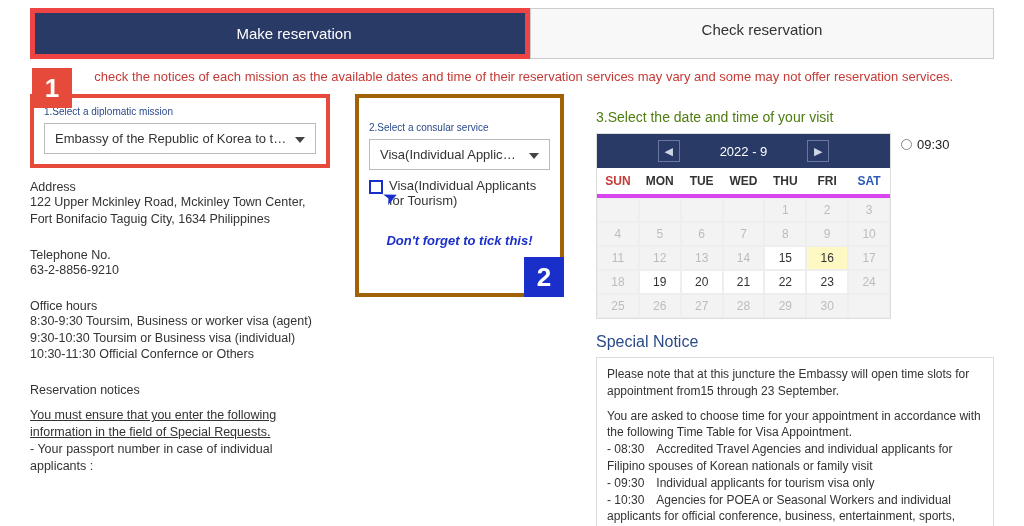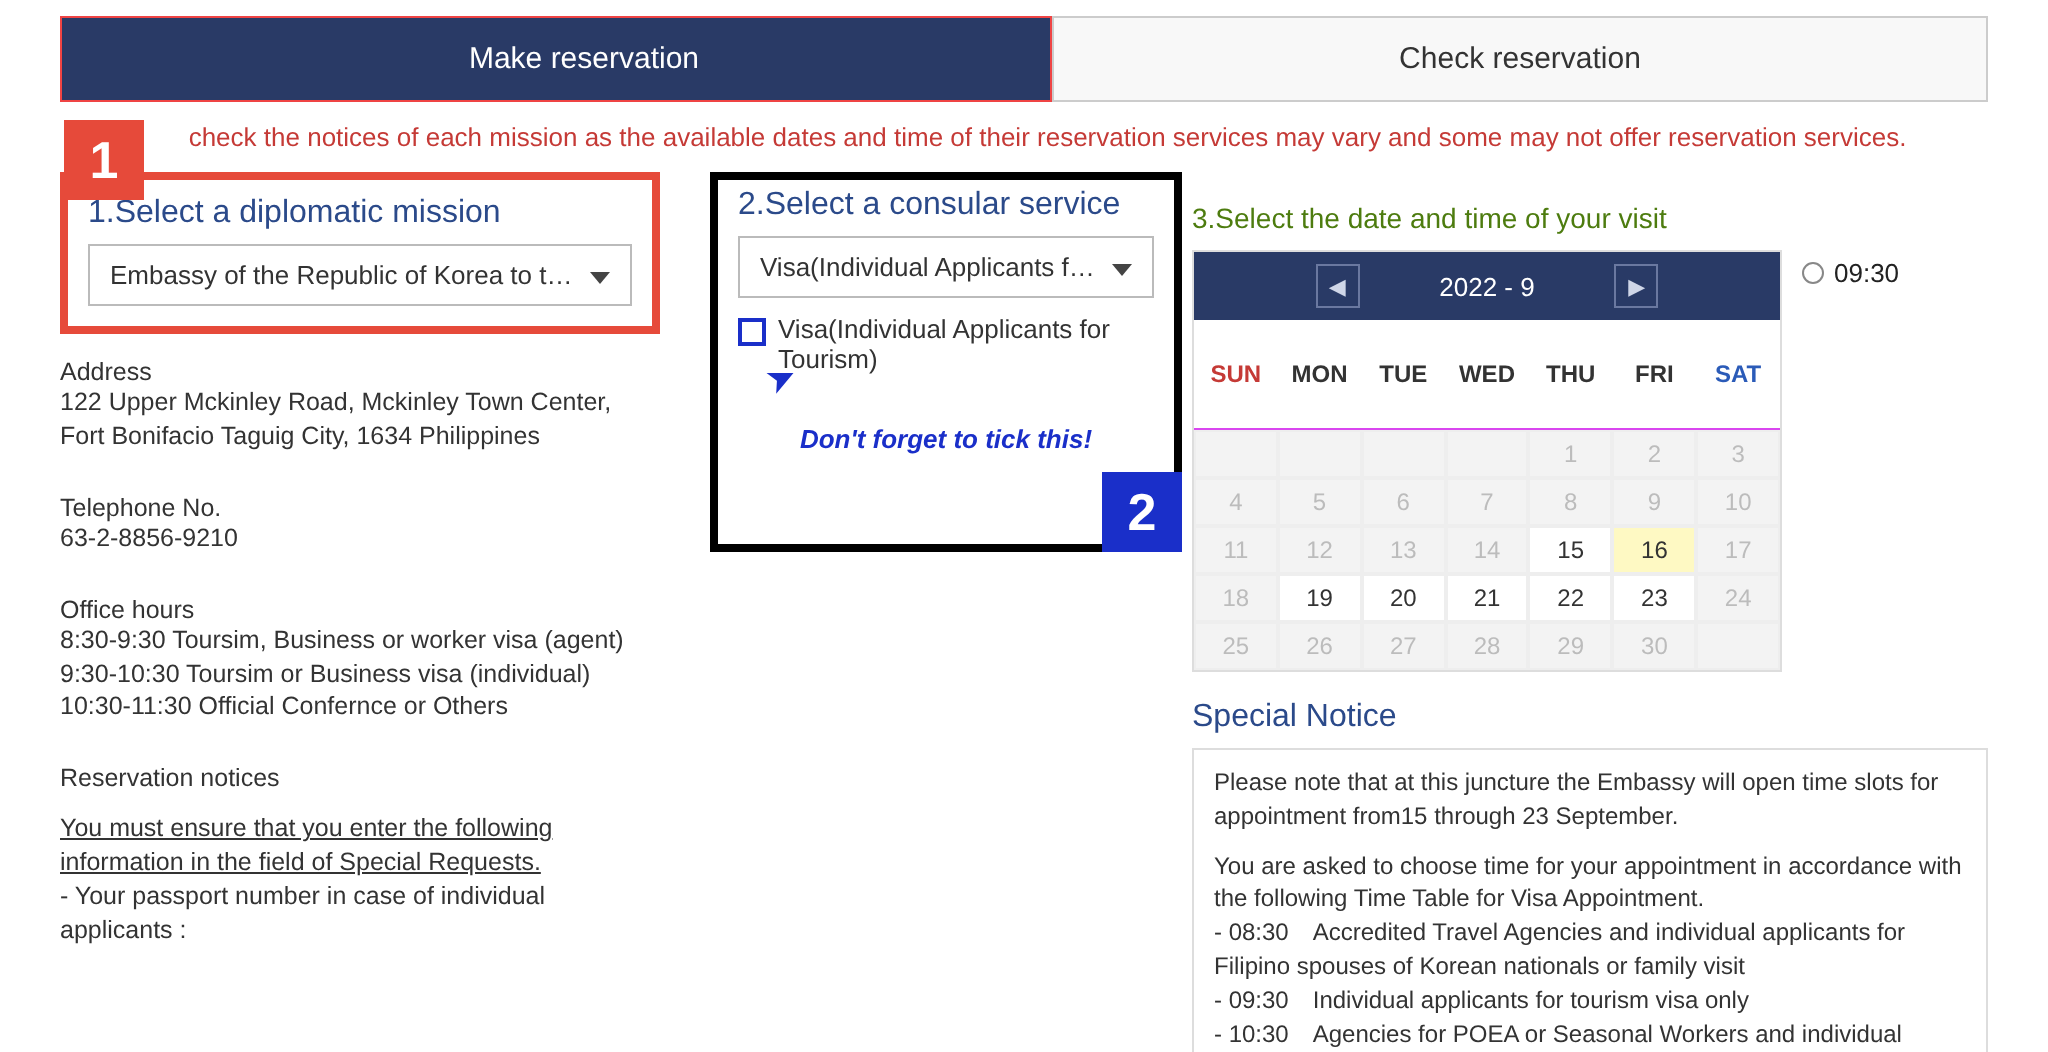--- a/index.html
+++ b/index.html
@@ -22,21 +22,21 @@
   .tab {
     flex: 1;
     text-align: center;
     padding: 12px 0;
     border: 1px solid #ccc;
     font-size: 15px;
   }
   .tab.active {
     background: #293a66;
     color: #fff;
-    border: 1px solid #ef4444;
+    border: 5px solid #ef4444;
     font-weight: 500;
     padding-left: 28px;
   }
   .tab.inactive {
     background: #f8f8f8;
     color: #333;
   }
   .notice-line {
     margin-top: 10px;
     color: #c53a36;
@@ -50,21 +50,21 @@
   }
   .col {
     display: flex;
     flex-direction: column;
   }
   .col1 { width: 300px; }
   .col2 { width: 216px; }
   .col3 { flex: 1; }
   .section-title {
     color: #2b4a8a;
-    font-size: 16px;
+    font-size: 10px;
     margin-bottom: 6px;
   }
   .dropdown {
     border: 1px solid #bbb;
     background: #fff;
     padding: 7px 28px 7px 10px;
     font-size: 13px;
     color: #333;
     position: relative;
     white-space: nowrap;
@@ -81,24 +81,24 @@
     border-left: 5px solid transparent;
     border-right: 5px solid transparent;
     border-top: 6px solid #444;
   }
   .box-red {
     border: 4px solid #e64a3a;
     padding: 8px 10px 10px 10px;
     position: relative;
   }
   .box-blue {
-    border: 4px solid #000000;
-    padding: 4px 10px 45px 10px;
+    border: 4px solid #a16207;
+    padding: 24px 10px 45px 10px;
     position: relative;
-    width:236px;
+    width:209px;
   }
   .badge {
     position: absolute;
     background: #e64a3a;
     color: #fff;
     font-size: 26px;
     font-weight: 700;
     width: 40px;
     height: 40px;
     display: flex;
@@ -144,21 +144,21 @@
     padding:6px 0;
     font-size:13px;
     position:relative;
   }
   .cal-nav {
     width:22px; height:22px; border:1px solid #6a78a0; display:flex;align-items:center;justify-content:center;
     color:#cfd6e8; font-size:11px;
   }
   .cal-grid { display:grid; grid-template-columns: repeat(7,1fr); }
   .cal-dow {
-    text-align:center; padding:20px 0; font-weight:600; border-bottom:1px solid #d946ef; color:#333;
+    text-align:center; padding:6px 0; font-weight:600; border-bottom:4px solid #d946ef; color:#333;
   }
   .cal-dow.sun { color:#c53a36; }
   .cal-dow.sat { color:#2b5bb8; }
   .cal-cell {
     height:24px; display:flex; align-items:center; justify-content:center;
     border:1px solid #eee; color:#333;
   }
   .cal-cell.muted { color:#bcbcbc; background:#f3f3f3; }
   .cal-cell.empty { background:#f3f3f3; }
   .cal-cell.hl { background:#fef9c3; }

